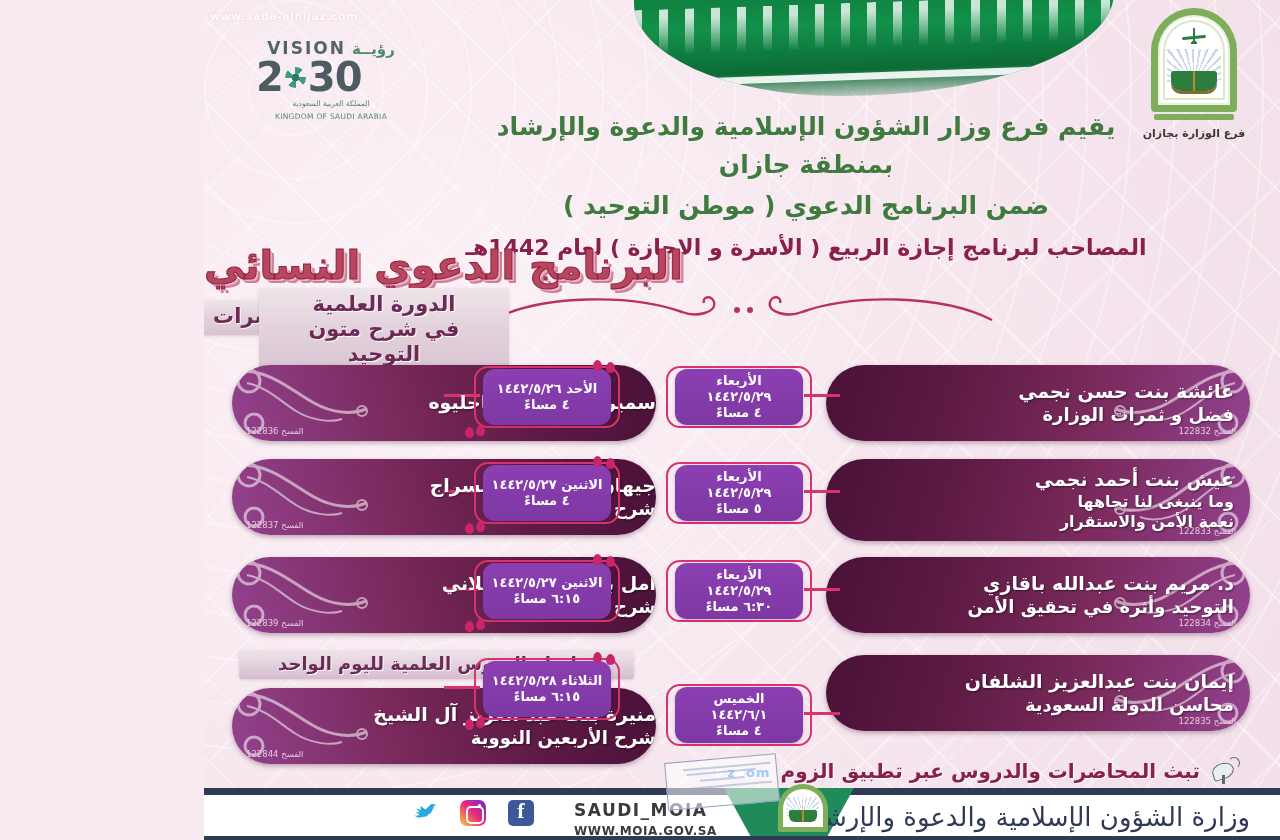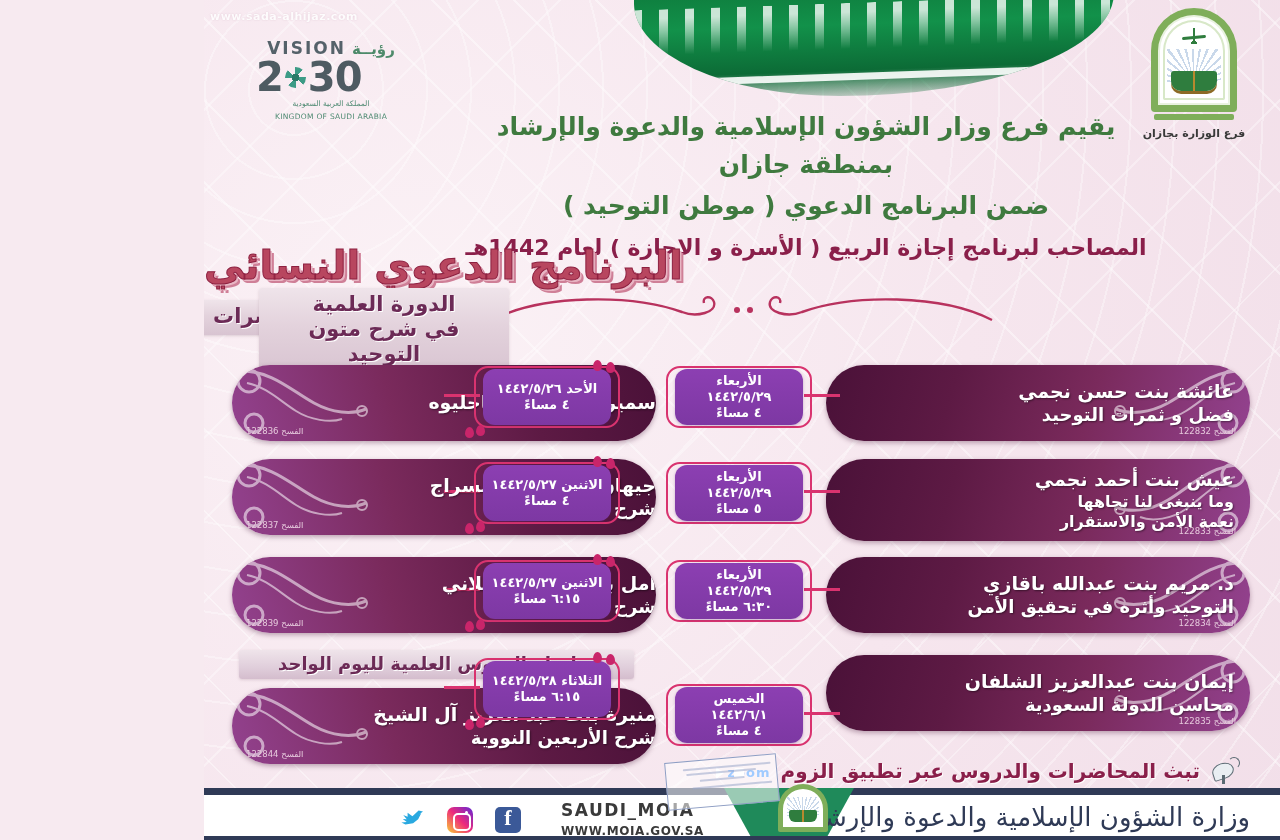--- a/index.html
+++ b/index.html
@@ -291,22 +291,22 @@
   .f-arch .f-book {
     position:absolute; left:50%; bottom:5px; transform:translateX(-50%); width:28px; height:12px;
     background:linear-gradient(90deg,#2f7d3e 0 46%,#b8892f 46% 54%,#2f7d3e 54% 100%);
     border-radius:2px 2px 6px 6px;
   }
   .footer-ministry {
     position:absolute; right:30px; top:14px;
     font-size:26px; font-weight:normal; color:#2f3a56; letter-spacing:.2px;
   }
   .footer-social {
-    position:absolute; left:195px; top:12px;
-    display:flex; align-items:center; gap:22px; direction:ltr;
+    position:absolute; left:208px; top:12px;
+    display:flex; gap:22px; direction:ltr;
   }
   .si { width:26px; height:26px; border-radius:5px; display:block; position:relative; }
   .si-tw { background:transparent; }
   .si-tw:after {
     content:""; position:absolute; inset:2px;
     background:#2aa9e0;
     clip-path:polygon(100% 12%, 82% 26%, 92% 20%, 78% 48%, 55% 66%, 20% 72%, 2% 62%, 26% 60%, 8% 46%, 26% 48%, 10% 28%, 30% 36%, 30% 18%, 52% 34%, 80% 8%);
   }
   .si-ig { background:linear-gradient(45deg,#f9ce34,#ee2a7b,#6228d7); border-radius:7px; }
   .si-ig:after { content:""; position:absolute; left:6px; top:6px; width:14px; height:14px; border:2.5px solid #fff; border-radius:5px; }
@@ -388,21 +388,21 @@
   <div class="card" style="right:30px; top:365px;">
     <svg class="card-orn" viewBox="0 0 160 76">
       <path d="M150 6 C120 6, 100 26, 78 38 C60 48, 40 50, 26 44" fill="none" stroke="#fff" stroke-width="3"></path>
       <path d="M145 18 C125 22, 112 36, 96 46 C82 55, 62 58, 50 54" fill="none" stroke="#fff" stroke-width="2"></path>
       <circle cx="143" cy="16" r="11" fill="none" stroke="#fff" stroke-width="3"></circle>
       <circle cx="138" cy="58" r="9" fill="none" stroke="#fff" stroke-width="3"></circle>
       <circle cx="30" cy="46" r="5" fill="none" stroke="#fff" stroke-width="2"></circle>
     </svg>
     <div class="card-text">
       <span class="card-name">عائشة بنت حسن نجمي</span>
-      <span class="card-topic">فضل و ثمرات التوحيد</span>
+      <span class="card-topic">فضل و ثمرات الوزارة</span>
     </div>
     <div class="card-code">
       <span>الفسح</span>
       <span>122832</span>
     </div>
   </div>
   <div class="chip-frame" style="right:660px; top:366px;"></div>
   <div class="chip" style="right:669px; top:369px;">
     <span class="chip-date-inline">
       <span>الأحد</span>

